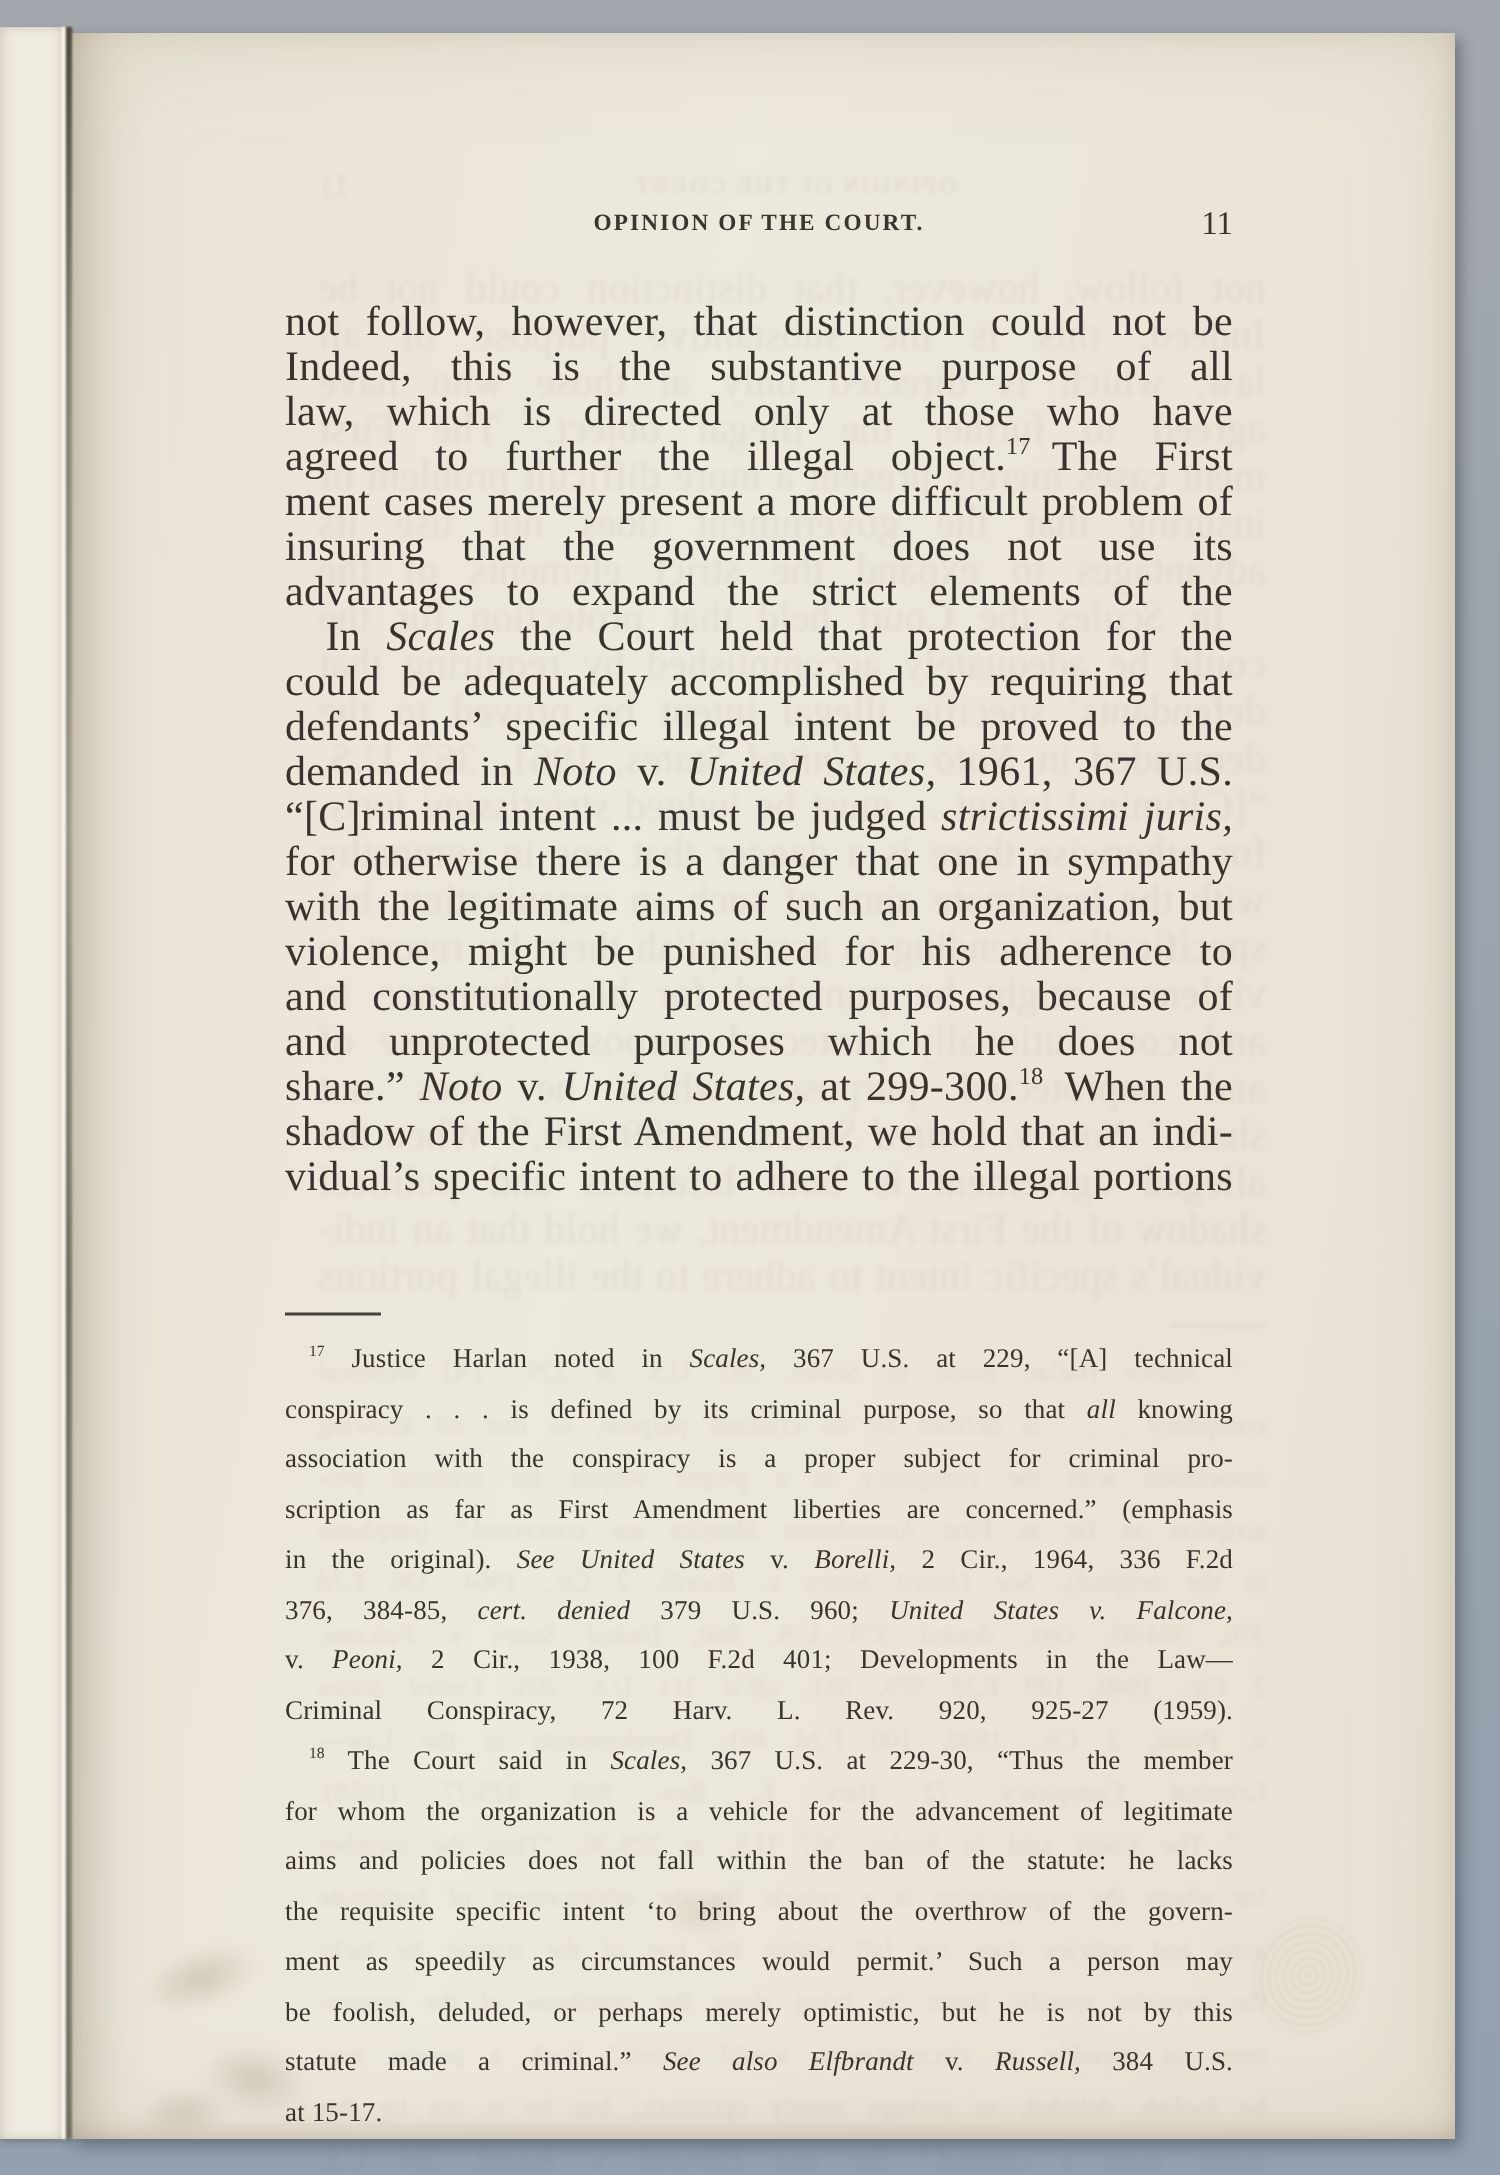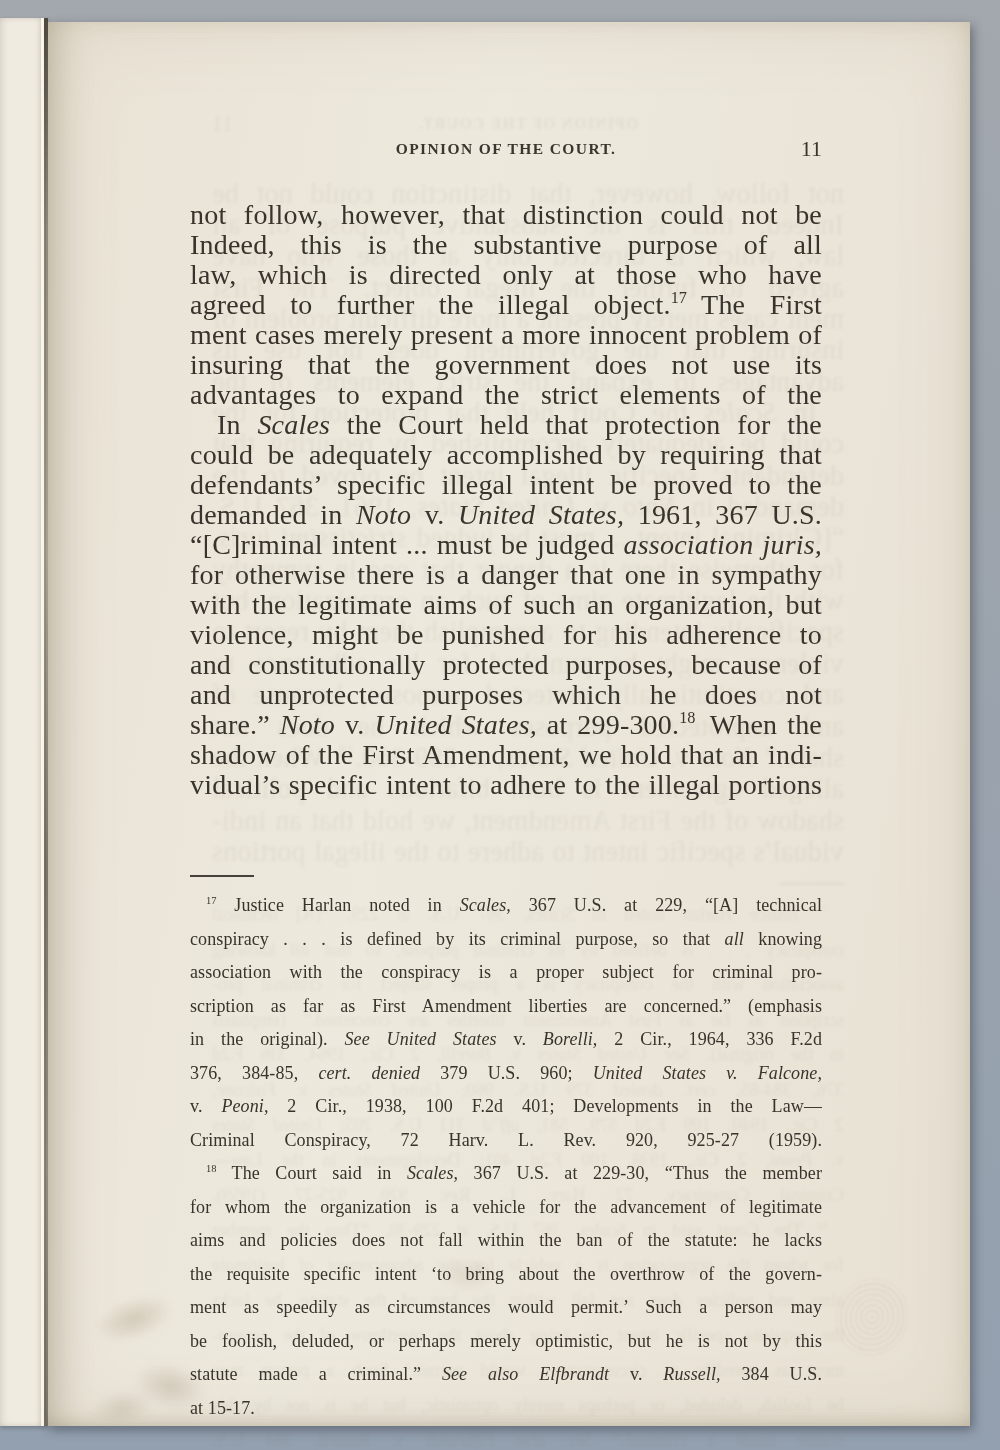--- a/index.html
+++ b/index.html
@@ -165,30 +165,30 @@
       <div class="header">
         <div class="header-title">OPINION OF THE COURT.</div>
         <div class="page-num">11</div>
       </div>
       <div class="body" id="body-text">
           <div class="para">
             <div class="line"><span>not follow, however, that distinction could not be effected.</span></div>
             <div class="line"><span>Indeed, this is the substantive purpose of all conspiracy</span></div>
             <div class="line"><span>law, which is directed only at those who have intentionally</span></div>
             <div class="line"><span>agreed to further the illegal object.</span><sup>17</sup><span> The First Amend-</span></div>
-            <div class="line"><span>ment cases merely present a more innocent problem of</span></div>
+            <div class="line"><span>ment cases merely present a more difficult problem of</span></div>
             <div class="line"><span>insuring that the government does not use its procedural</span></div>
             <div class="line"><span>advantages to expand the strict elements of the offense.</span></div>
           </div>
           <div class="para">
             <div class="line indent"><span>In </span><i>Scales</i><span> the Court held that protection for the innocent</span></div>
             <div class="line"><span>could be adequately accomplished by requiring that the</span></div>
             <div class="line"><span>defendants’ specific illegal intent be proved to the degree</span></div>
             <div class="line"><span>demanded in </span><i>Noto</i><span> v. </span><i>United States,</i><span> 1961, 367 U.S. 290.</span></div>
-            <div class="line"><span>“[C]riminal intent ... must be judged </span><i>association juris,</i></div>
+            <div class="line"><span>“[C]riminal intent ... must be judged </span><i>strictissimi juris,</i></div>
             <div class="line"><span>for otherwise there is a danger that one in sympathy</span></div>
             <div class="line"><span>with the legitimate aims of such an organization, but not</span></div>
             <div class="line"><span>violence, might be punished for his adherence to lawful</span></div>
             <div class="line"><span>and constitutionally protected purposes, because of other</span></div>
             <div class="line"><span>and unprotected purposes which he does not necessarily</span></div>
             <div class="line"><span>share.” </span><i>Noto</i><span> v. </span><i>United States,</i><span> at 299-300.</span><sup>18</sup><span> When the</span></div>
             <div class="line"><span>shadow of the First Amendment, we hold that an indi-</span></div>
             <div class="line"><span>vidual’s specific intent to adhere to the illegal portions</span></div>
           </div>
         </div>

